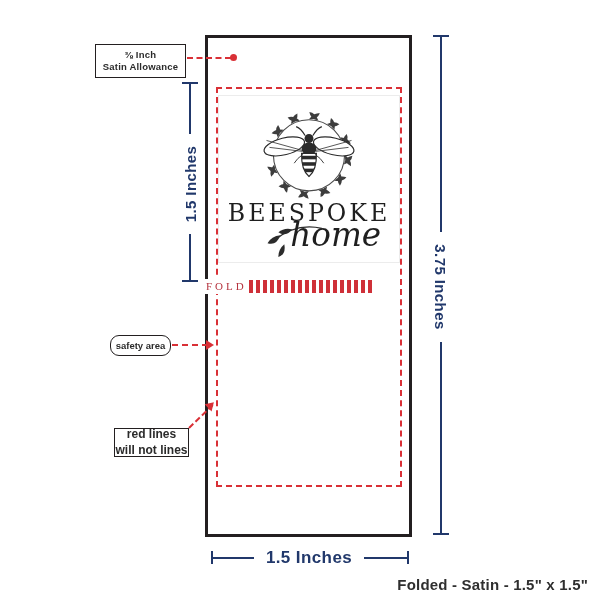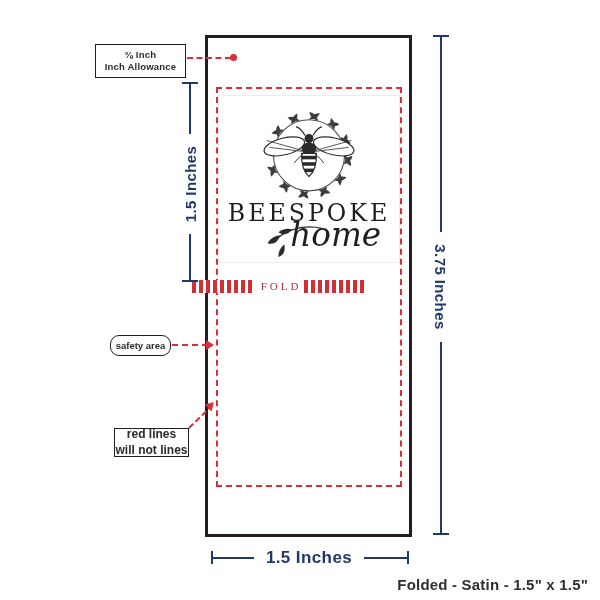--- a/index.html
+++ b/index.html
@@ -8,23 +8,23 @@
 
   
   .label-outline{position:absolute;left:205px;top:35px;width:207px;height:502px;
                  border:3px solid #231f20;box-sizing:border-box;background:#fff;}
   .safety-rect{position:absolute;left:216px;top:87px;width:186px;height:400px;
                border:2px dashed #d93036;box-sizing:border-box;}
   .logo-box{position:absolute;left:218px;top:95px;width:182px;height:168px;
             background:#fff;border:1px solid #ececec;box-sizing:border-box;text-align:center;}
   .logo-box svg{width:100%;height:100%;display:block;}
 
-  .fold-band{position:absolute;left:192px;top:280px;width:174px;height:13px;
+  .fold-band{position:absolute;left:200px;top:280px;width:174px;height:13px;
              background:repeating-linear-gradient(90deg,#cf3038 0 4px,#ffffff 4px 7px);
-             display:flex;align-items:center;justify-content:center;}
+             display:flex;align-items:center;justify-content:flex-start;}
   .fold-label{background:#fff;color:#b5333e;font-family:"Liberation Serif","DejaVu Serif",serif;
               font-size:11px;letter-spacing:3px;line-height:1.1;padding:1px 2px 1px 6px;}
 
   .website-box{position:absolute;left:217px;top:365px;width:184px;height:44px;background:#fff;
                border:1px solid #ececec;box-sizing:border-box;
                display:flex;align-items:center;justify-content:center;}
   .website-text{font-family:"Liberation Serif","DejaVu Serif",serif;font-weight:bold;
                 font-size:11px;letter-spacing:0.2px;color:#1c1c1c;transform:scaleX(0.86);
                 white-space:nowrap;}
 
@@ -162,21 +162,21 @@
   <div class="m-cap-h" style="left:182px;top:280px;"></div>
   <div class="m-label m-label-left">1.5 Inches</div>
 
   <div class="m-line-h" style="left:212px;top:557px;width:196px;"></div>
   <div class="m-cap-v" style="left:211px;top:551px;"></div>
   <div class="m-cap-v" style="left:407px;top:551px;"></div>
   <div class="m-label m-label-bottom">1.5 Inches</div>
 
   <div class="callout seam-callout">
     <span>⅜ Inch</span>
-    <span>Inch Allowance</span>
+    <span>Satin Allowance</span>
   </div>
   <div class="dash-line seam-arrow-line"></div>
   <div class="seam-arrow-dot"></div>
 
   <div class="callout safety-callout">
     <span>safety area</span>
   </div>
   <div class="dash-line safety-arrow-line"></div>
   <div class="safety-arrow-head"></div>
 

